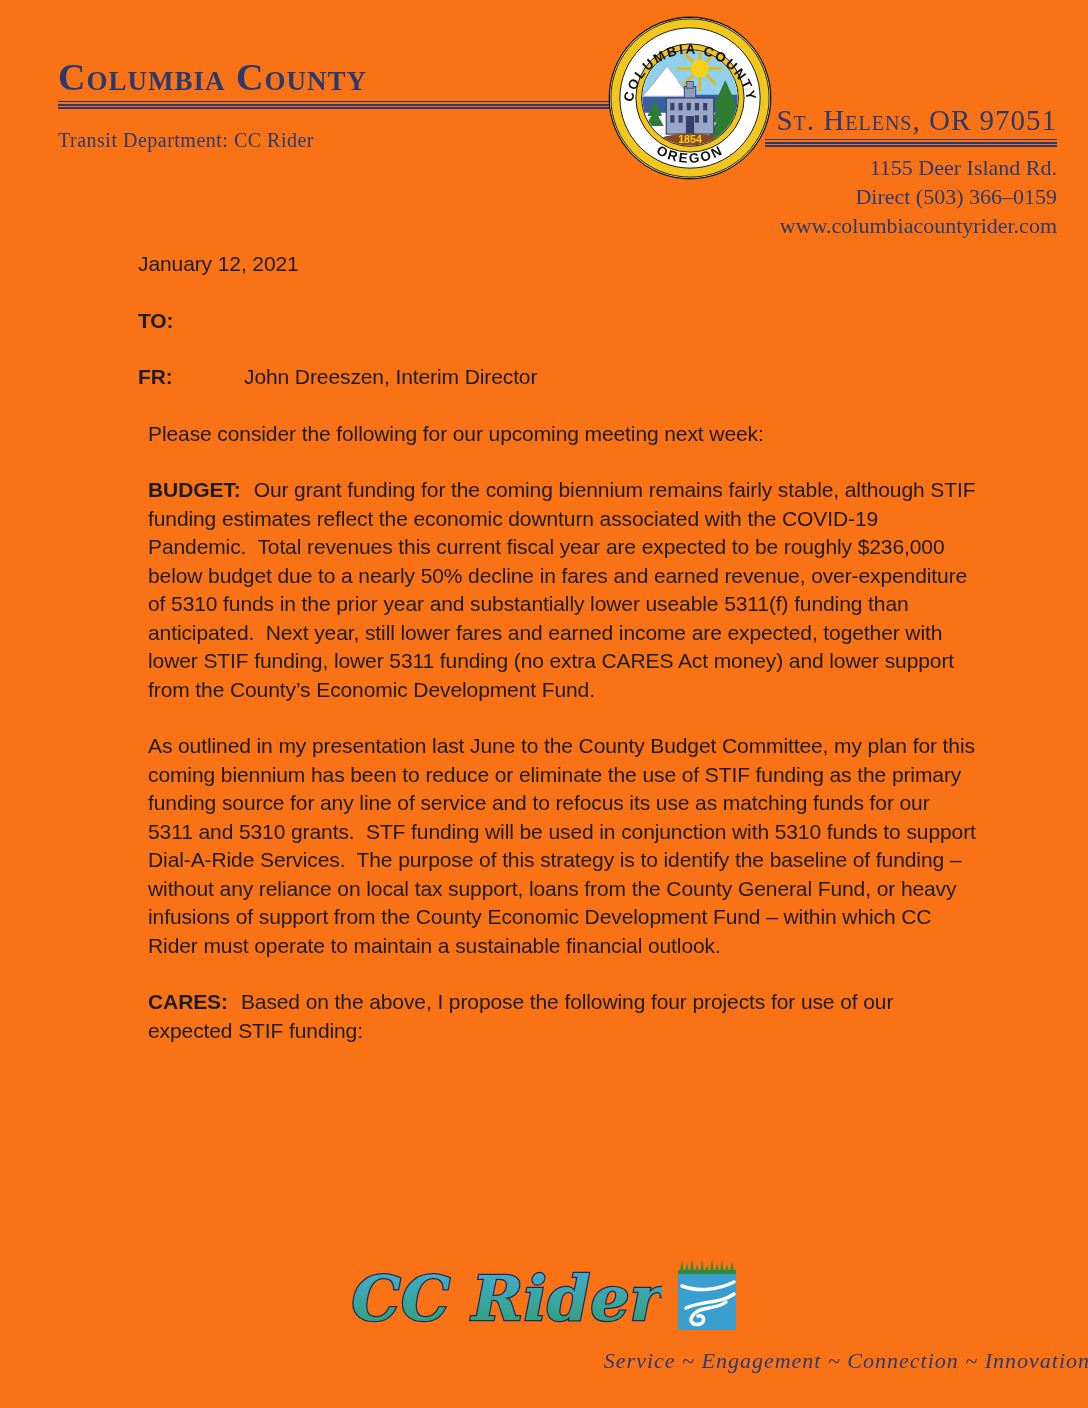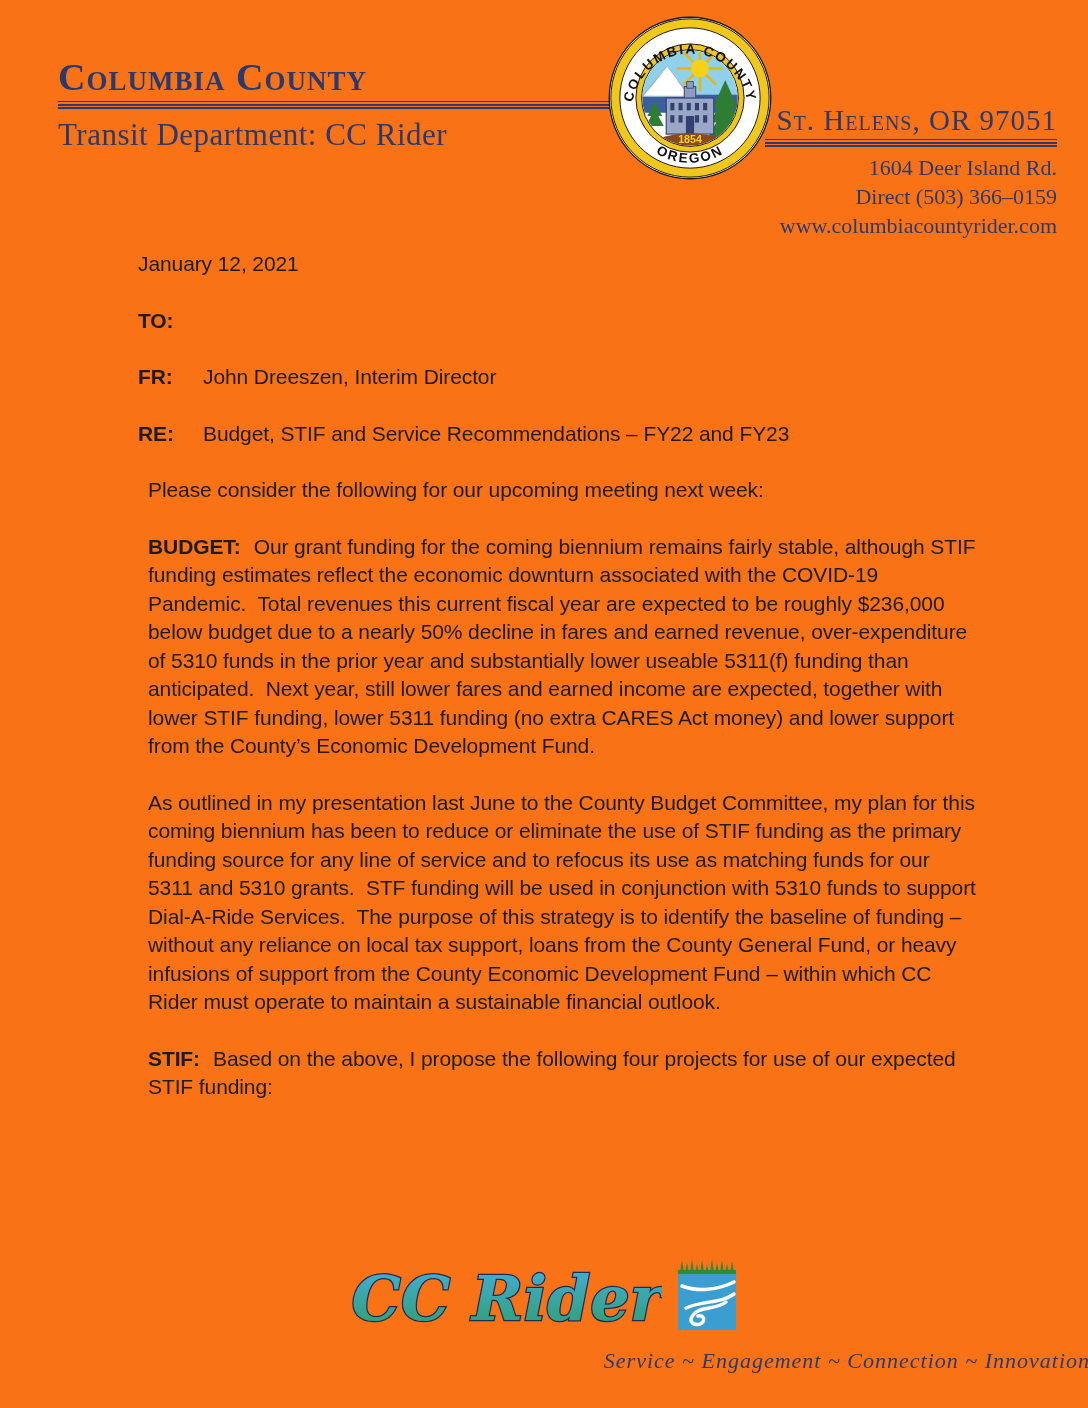--- a/index.html
+++ b/index.html
@@ -30,23 +30,23 @@
   .triple-rule {
     height: 8px;
     background: linear-gradient(
       to bottom,
       var(--navy) 0 1.5px, transparent 1.5px 3.2px,
       var(--navy) 3.2px 4.7px, transparent 4.7px 6.4px,
       var(--navy) 6.4px 8px);
   }
   .brand-rule { margin-top: 3px; }
   .brand-sub {
-    margin-top: 8px;
-    font-family: "Liberation Serif", serif;
-    font-size: 31px;
+    margin-top: 20px;
+    font-family: "Liberation Serif", serif;
+    font-size: 20px;
     color: var(--navy);
     letter-spacing: 0.5px;
   }
 
   .seal { position: absolute; left: 598px; top: 16px; width: 164px; height: 164px; }
 
   .location { position: absolute; left: 755px; top: 104px; width: 292px; }
   .loc-title {
     font-family: "Liberation Serif", serif;
     font-variant: small-caps;
@@ -69,21 +69,21 @@
   
   .doc-body {
     width: 838px;
     margin-left: 128px;
     margin-top: 15px;
     font-size: 21px;
     line-height: 28.5px;
     letter-spacing: -0.1px;
   }
   .date-line { margin: 0 0 28px 0; }
-  .memo-row { display: flex; margin: 0 0 28px 0; }
+  .memo-row { display: flex; margin: 0 0 28px 0; gap: 41px; }
   .memo-label { width: 65px; font-weight: bold; flex: 0 0 65px; }
   .para { margin: 0 0 28px 10px; white-space: pre-wrap; }
   .para strong { margin-right: 13px; }
 
   
   .footer {
     position: absolute;
     top: 1256px;
     left: 0; right: 8px;
     text-align: right;
@@ -185,52 +185,48 @@
         <text font-family="Liberation Sans, sans-serif" font-size="16.5" font-weight="bold" fill="#111111" letter-spacing="2.5">
           <textPath href="#arcBottom" startOffset="50%" text-anchor="middle">OREGON</textPath>
         </text>
       </svg>
     </div>
 
     <div class="location">
       <div class="loc-title">St. Helens, OR 97051</div>
       <div class="triple-rule loc-rule"></div>
       <div class="loc-lines">
-        <div>1604 Deer Island Rd.</div>
+        <div>1155 Deer Island Rd.</div>
         <div>Direct (503) 366–0159</div>
         <div>www.columbiacountyrider.com</div>
       </div>
     </div>
   </div>
 
   <div class="doc-body">
 
     <p class="date-line">January 12, 2021</p>
 
     <div class="memo-row">
       <span class="memo-label">TO:</span>
     </div>
 
     <div class="memo-row">
       <span class="memo-label">FR:</span>
       <span>John Dreeszen, Interim Director</span>
     </div>
 
-    <div class="memo-row">
-      <span class="memo-label">RE:</span>
-      <span>Budget, STIF and Service Recommendations – FY22 and FY23</span>
-    </div>
 
     <p class="para">Please consider the following for our upcoming meeting next week:</p>
 
     <p class="para"><strong>BUDGET:</strong><span>Our grant funding for the coming biennium remains fairly stable, although STIF funding estimates reflect the economic downturn associated with the COVID-19 Pandemic.  Total revenues this current fiscal year are expected to be roughly $236,000 below budget due to a nearly 50% decline in fares and earned revenue, over-expenditure of 5310 funds in the prior year and substantially lower useable 5311(f) funding than anticipated.  Next year, still lower fares and earned income are expected, together with lower STIF funding, lower 5311 funding (no extra CARES Act money) and lower support from the County’s Economic Development Fund.</span></p>
 
     <p class="para">As outlined in my presentation last June to the County Budget Committee, my plan for this coming biennium has been to reduce or eliminate the use of STIF funding as the primary funding source for any line of service and to refocus its use as matching funds for our 5311 and 5310 grants.  STF funding will be used in conjunction with 5310 funds to support Dial-A-Ride Services.  The purpose of this strategy is to identify the baseline of funding – without any reliance on local tax support, loans from the County General Fund, or heavy infusions of support from the County Economic Development Fund – within which CC Rider must operate to maintain a sustainable financial outlook.</p>
 
-    <p class="para"><strong>STIF:</strong><span>Based on the above, I propose the following four projects for use of our expected STIF funding:</span></p>
+    <p class="para"><strong>CARES:</strong><span>Based on the above, I propose the following four projects for use of our expected STIF funding:</span></p>
 
   </div>
 
   <div class="footer">
     <div class="footer-logos">
       <svg width="310" height="86" viewBox="0 0 310 86">
         <defs>
           <linearGradient id="ccGrad" x1="0" y1="0" x2="0" y2="1">
             <stop offset="0" stop-color="#45aede"></stop>
             <stop offset="1" stop-color="#2f9e68"></stop>

